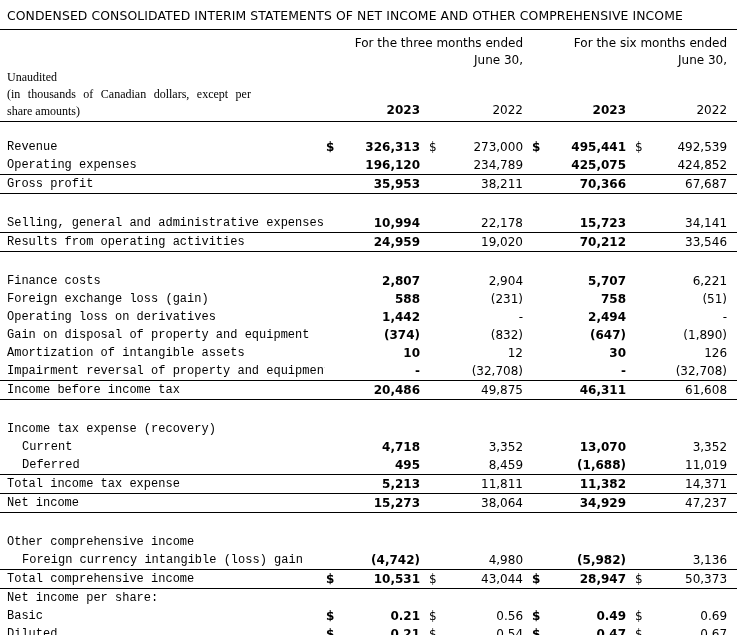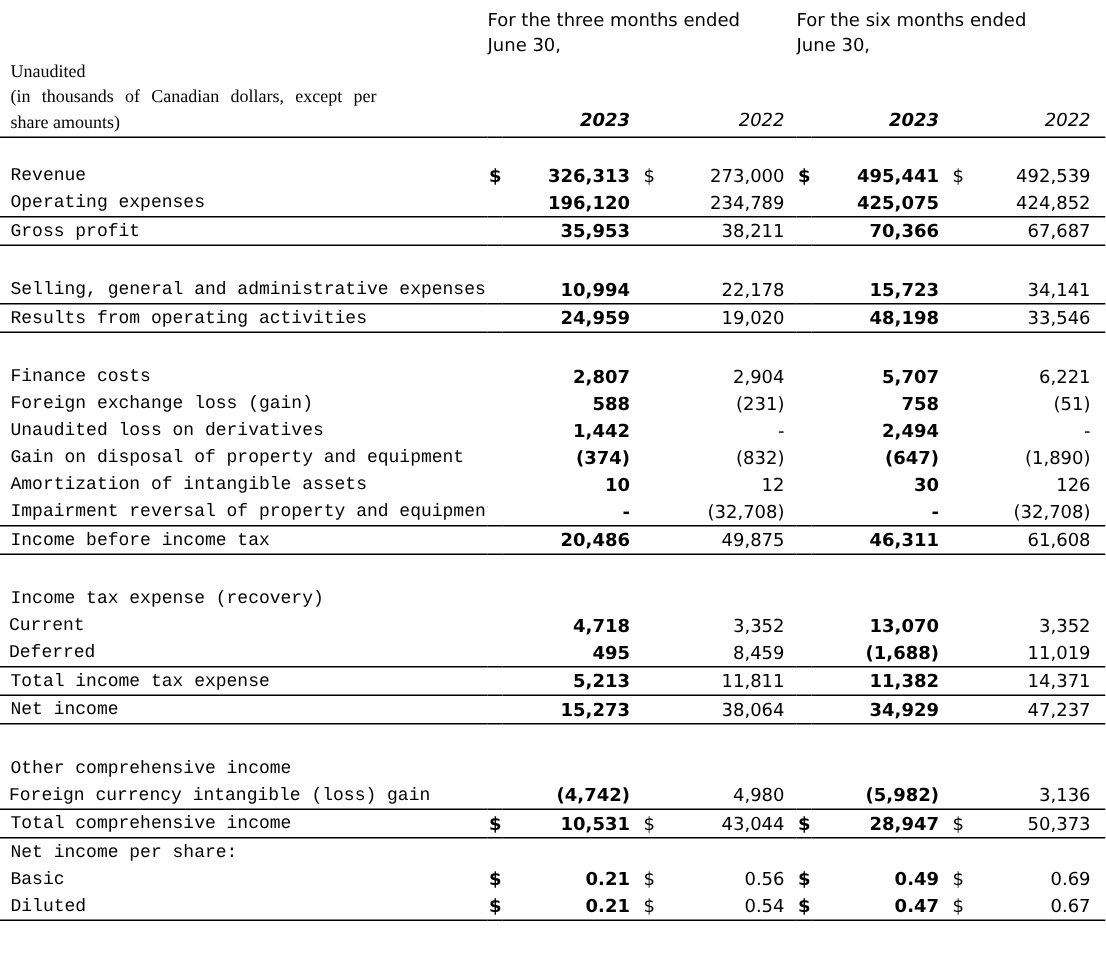--- a/index.html
+++ b/index.html
@@ -15,38 +15,39 @@
     border-bottom:1px solid #000;
   }
   table { border-collapse:collapse; table-layout:fixed; width:737px; }
   td {
     padding:0; margin:0; height:18px; line-height:18px;
     vertical-align:bottom; white-space:nowrap; overflow:hidden;
     font-size:12px;
   }
   .b { font-weight:bold; }
   td.label { text-align:left; padding-left:7px;font-family:Liberation Mono, monospace; }
-  td.label.indent { padding-left:6px; }
+  td.label.indent { padding-left:22px; }
   td.sym { text-align:left; padding-left:1px; }
   td.val { text-align:right; padding-right:8px; }
   td.val.last { padding-right:10px; }
   tr.line td { border-bottom:1px solid #000; }
   tr.blank td { height:20px; }
   tr.presp td { height:16px; }
   
   td.hleft { vertical-align:bottom; padding-left:7px; line-height:17px; padding-bottom:1px; border-bottom:1px solid #000;font-family:Liberation Serif, serif; }
   td.hleft .jline { word-spacing:4.5px; }
-  td.hperiod { vertical-align:top; line-height:17px; padding-top:5px; padding-right:8px; height:46px; }
-  td.hperiod.last { padding-right:26px; }
-  tr.yearrow td { height:38px; vertical-align:bottom; padding-bottom:2px;font-style:italic; }
+  td.hperiod { vertical-align:top; text-align:right; line-height:17px; padding-top:5px; padding-right:8px; height:46px; }
+  td.hperiod.last { padding-right:10px; }
+  tr.yearrow td { height:38px; vertical-align:bottom; padding-bottom:2px; }
 </style>
 </head>
 <body>
 
 <div class="page">
+  <div class="title">CONDENSED CONSOLIDATED INTERIM STATEMENTS OF NET INCOME AND OTHER COMPREHENSIVE INCOME</div>
   <table>
     <colgroup>
       <col style="width:325px">
       <col style="width:10px">
         <col style="width:93px">
       <col style="width:10px">
         <col style="width:93px">
       <col style="width:10px">
         <col style="width:93px">
       <col style="width:10px">
@@ -130,21 +131,21 @@
           <td class="sym"></td>
           <td class="val last">34,141</td>
         </tr>
         <tr class="line">
           <td class="label">Results from operating activities</td>
           <td class="sym b"></td>
           <td class="val b">24,959</td>
           <td class="sym"></td>
           <td class="val">19,020</td>
           <td class="sym b"></td>
-          <td class="val b">48,198</td>
+          <td class="val b">70,212</td>
           <td class="sym"></td>
           <td class="val last">33,546</td>
         </tr>
         <tr class="blank">
           <td colspan="9"></td>
         </tr>
         <tr>
           <td class="label">Finance costs</td>
           <td class="sym b"></td>
           <td class="val b">2,807</td>
@@ -160,21 +161,21 @@
           <td class="sym b"></td>
           <td class="val b">588</td>
           <td class="sym"></td>
           <td class="val">(231)</td>
           <td class="sym b"></td>
           <td class="val b">758</td>
           <td class="sym"></td>
           <td class="val last">(51)</td>
         </tr>
         <tr>
-          <td class="label">Unaudited loss on derivatives</td>
+          <td class="label">Operating loss on derivatives</td>
           <td class="sym b"></td>
           <td class="val b">1,442</td>
           <td class="sym"></td>
           <td class="val">-</td>
           <td class="sym b"></td>
           <td class="val b">2,494</td>
           <td class="sym"></td>
           <td class="val last">-</td>
         </tr>
         <tr>

